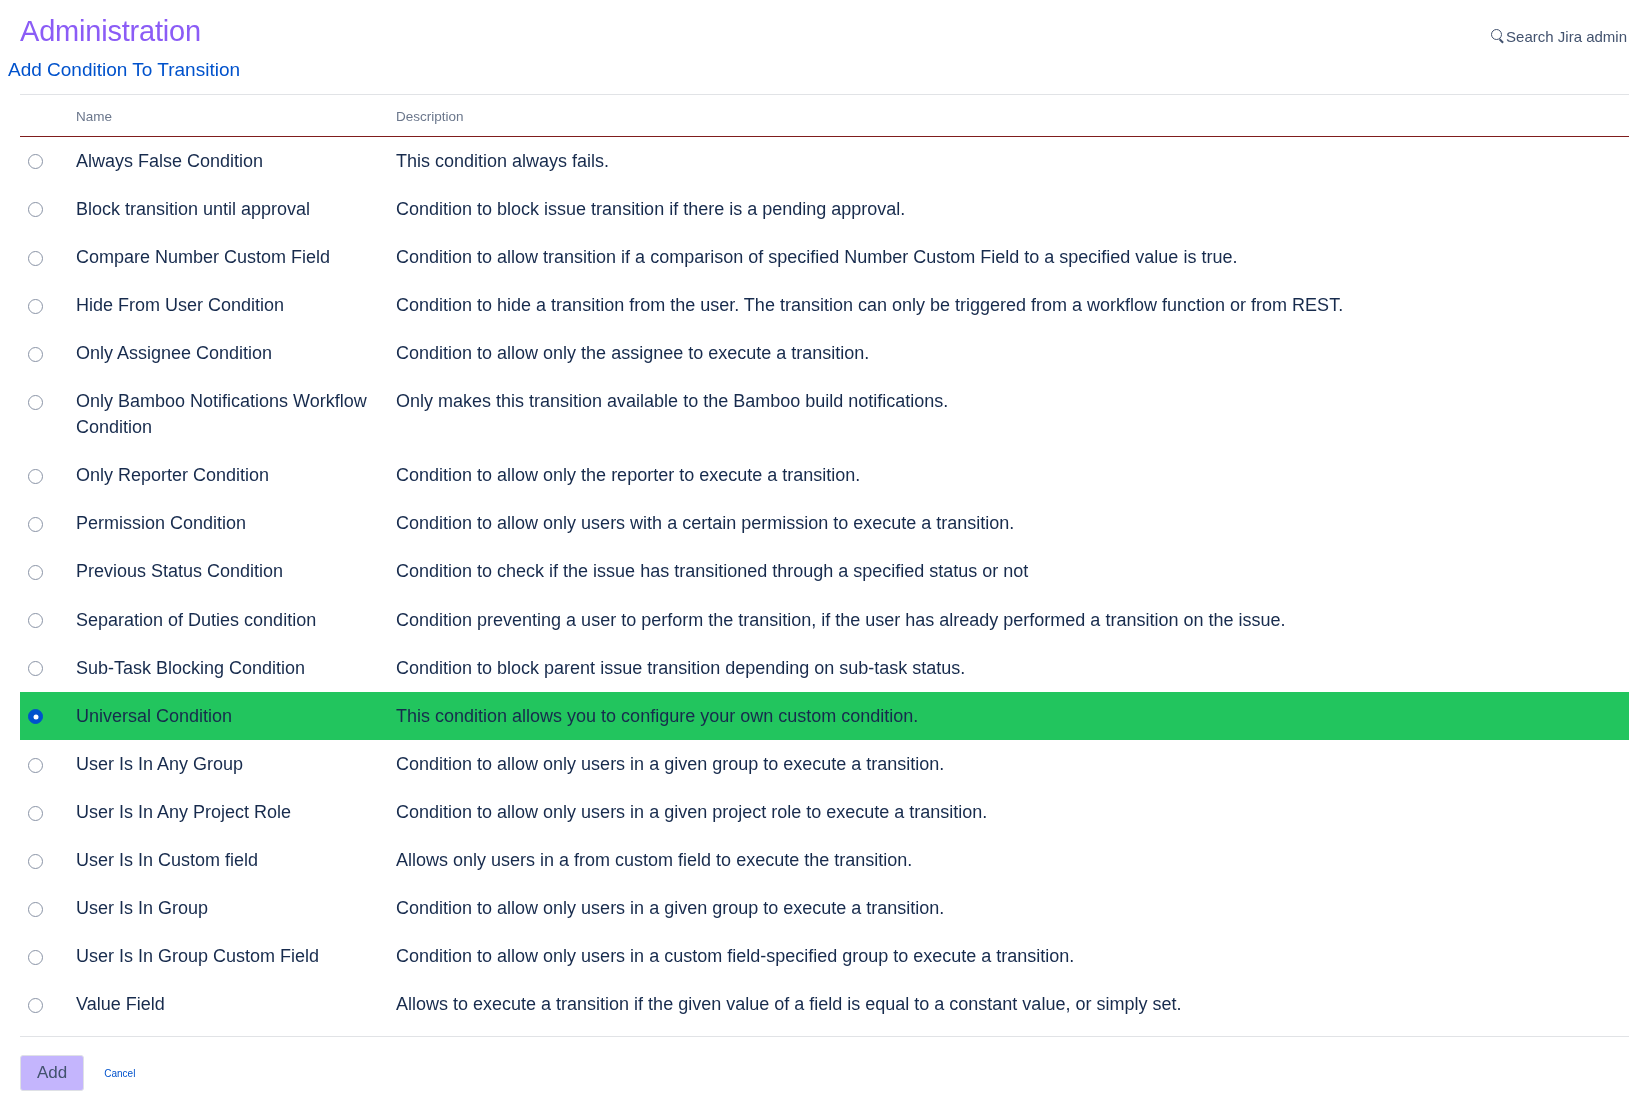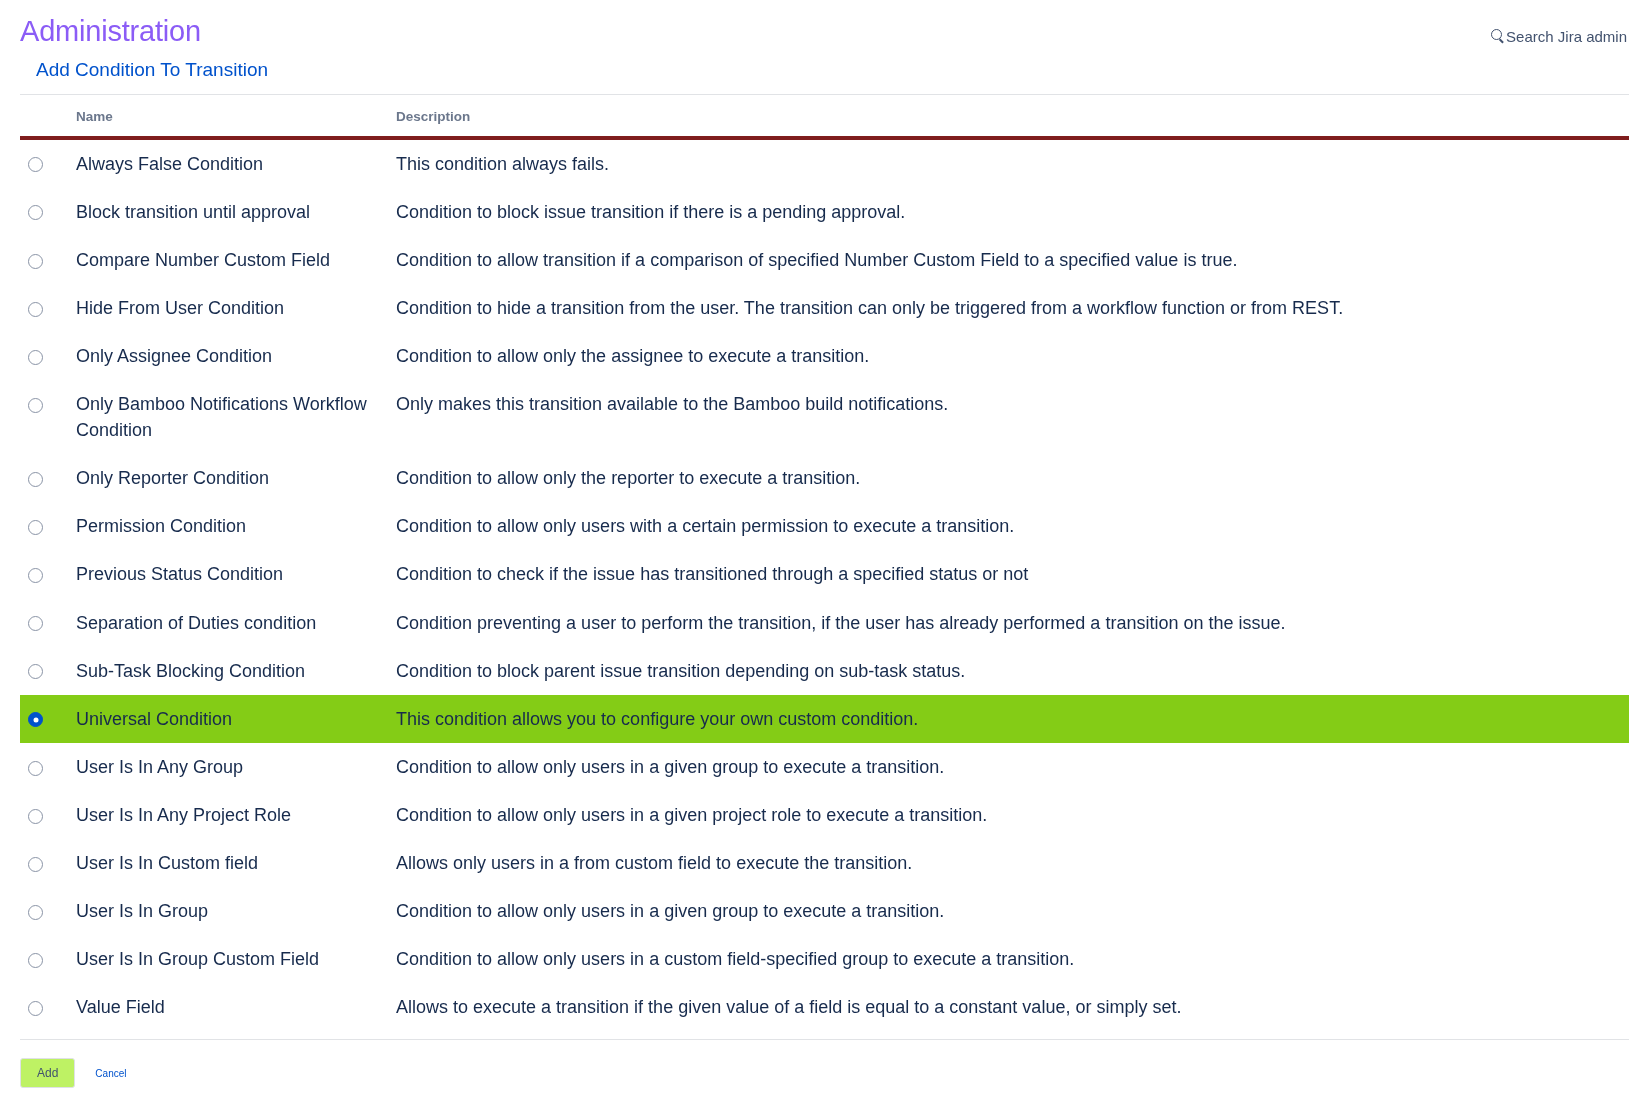--- a/index.html
+++ b/index.html
@@ -58,56 +58,56 @@
     position: absolute;
     width: 5px; height: 1.6px;
     background: #42526e;
     transform: rotate(45deg);
     left: 8px; top: 11px;
   }
   .subtitle {
     font-size: 19px;
     color: #0052cc;
     font-weight: 400;
-    padding: 10px 20px 12px 36px;
+    padding: 10px 20px 12px 8px;
     line-height: 1.2;
   }
   .divider {
     height: 1px;
     background: #e1e3e6;
     margin: 0 20px;
   }
   table.cond-table {
     width: calc(100% - 40px);
     margin: 0 20px;
     border-collapse: collapse;
     table-layout: fixed;
   }
   table.cond-table th {
     text-align: left;
     font-size: 13.5px;
-    font-weight: 700;
+    font-weight: 400;
     color: #6b778c;
     padding: 14px 8px 12px 8px;
-    border-bottom: 4px solid #7f1d1d;
+    border-bottom: 1px solid #7f1d1d;
   }
   th.col-radio { width: 48px; padding-left: 18px; }
   th.col-name { width: 320px; }
   th.col-desc { padding-left: 22px; }
   table.cond-table td {
     font-size: 18px;
     color: #172b4d;
     padding: 11px 8px;
     vertical-align: top;
     line-height: 1.45;
   }
   td.c-radio { width: 48px; padding-left: 18px; padding-top: 13px; }
   td.c-name { width: 320px; padding-left: 8px; }
   td.c-desc { padding-left: 22px; }
-  tr.row.selected { background: #84cc16; margin-top: 24px; }
+  tr.row.selected { background: #22c55e; margin-top: 24px; }
   .radio {
     display: inline-block;
     width: 15px;
     height: 15px;
     border-radius: 50%;
     border: 1.6px solid #8a94a6;
     background: #fff;
     position: relative;
     cursor: pointer;
     vertical-align: middle;
@@ -130,25 +130,25 @@
     background: #e1e3e6;
     margin: 8px 20px 0 20px;
   }
   .actions {
     display: flex;
     align-items: center;
     gap: 14px;
     padding: 18px 20px 18px 20px;
   }
   .btn-add {
-    background: #bef264;
+    background: #c4b5fd;
     border: 1px solid #dfe1e6;
     border-radius: 3px;
     color: #42526e;
-    font-size: 12px;
+    font-size: 17px;
     padding: 7px 16px;
     cursor: pointer;
     font-family: "Liberation Sans", sans-serif;
   }
   .btn-cancel {
     color: #0052cc;
     font-size: 10px;
     cursor: pointer;
     padding: 7px 6px;
   }

